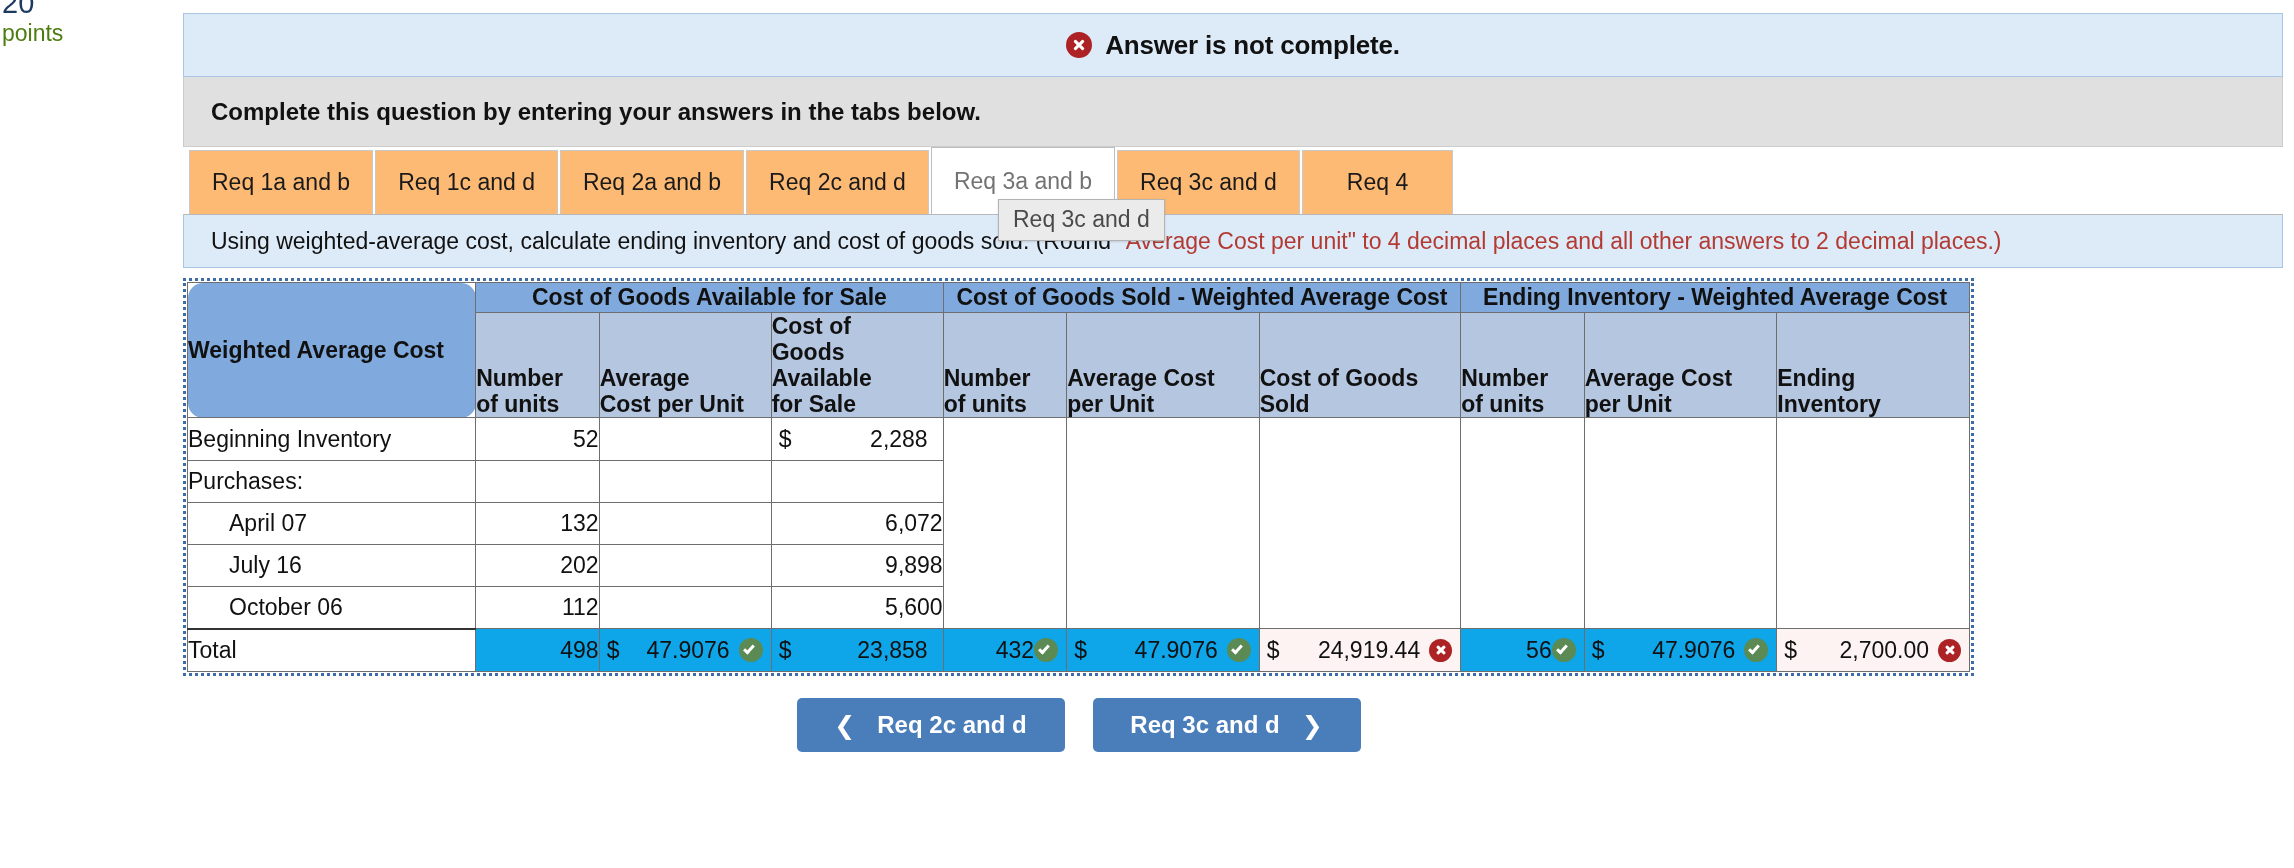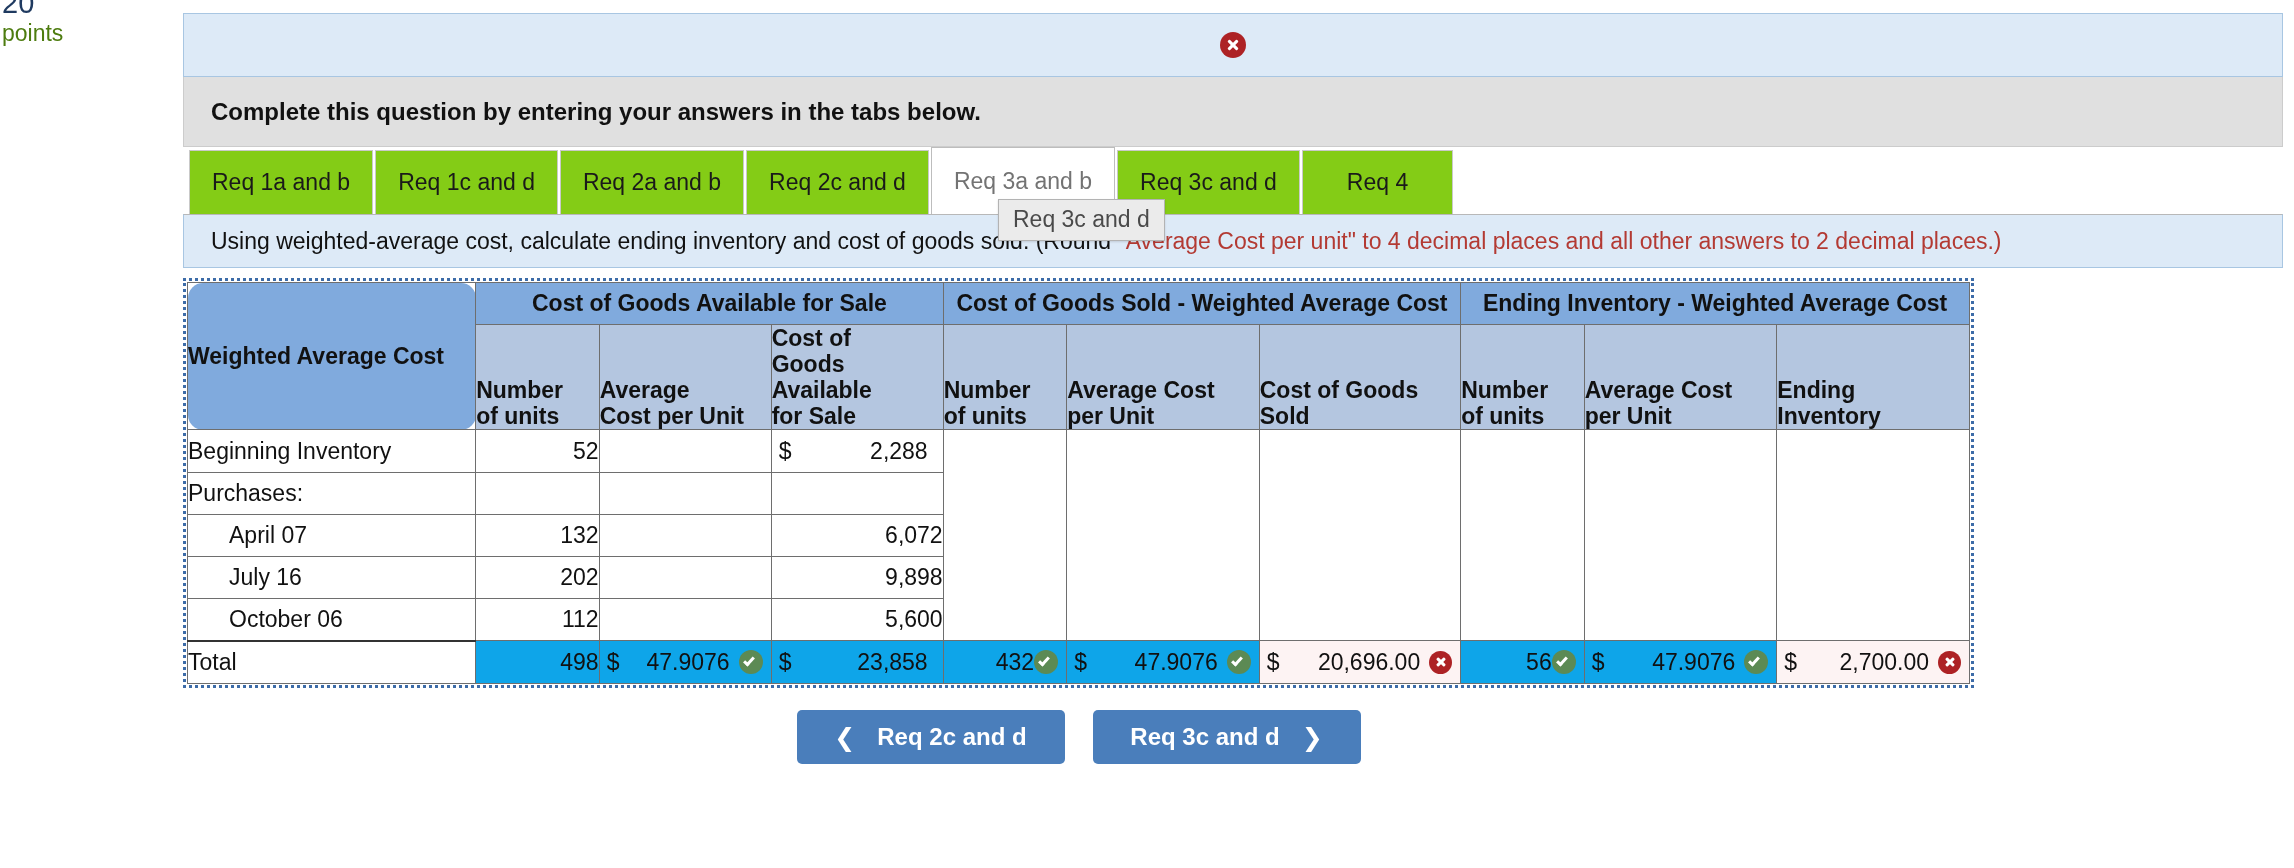--- a/index.html
+++ b/index.html
@@ -136,21 +136,21 @@
     position: relative;
     display: flex;
     align-items: flex-end;
     height: 67px;
     padding-left: 6px;
     background: #ffffff;
   }
   .tab {
     box-sizing: border-box;
     height: 64px;
-    background: #84cc16;
+    background: #fdba74;
     border: 1px solid #c9c9c9;
     border-bottom: none;
     margin-right: 2px;
     display: flex;
     align-items: center;
     justify-content: center;
     font-size: 23px;
     color: #1a1a1a;
     padding: 0 22px;
     white-space: nowrap;
@@ -216,21 +216,21 @@
     border: 1px solid #6e6e6e;
     box-sizing: border-box;
     font-size: 23px;
     color: #111111;
     padding: 0;
   }
   th.grp {
     background: #80aadd;
     font-weight: bold;
     text-align: center;
-    height: 42px;
+    height: 30px;
     font-size: 23px;
     border-bottom: 1px solid #5a83b5;
   }
   th.rowlabel-head {
     background: #80aadd;
     font-weight: bold;
     text-align: left;
     padding-left: 10px;
     vertical-align: middle;
     font-size: 23px;
@@ -326,20 +326,21 @@
 <div id="points-gutter">
   <span id="points-value">20</span>
   <span id="points-label">points</span>
 </div>
 
 <div id="panel">
 
   <div class="alert-bar">
     <div class="alert-inner">
       <span class="icon-circle icon-x"></span>
+      <span class="alert-text">Answer is not complete.</span>
     </div>
   </div>
 
   <div class="instruct-bar">
     <span class="instruct-text">Complete this question by entering your answers in the tabs below.</span>
   </div>
 
   <div id="tabstrip">
     <div class="tab">
         <span>Req 1a and b</span>
@@ -504,21 +505,21 @@
           <td class="total-cell">
             <div class="money-cell">
               <span class="money-sym">$</span>
               <span class="money-val">47.9076</span>
               <span class="icon-circle icon-check mark"></span>
             </div>
           </td>
           <td class="total-cell err">
             <div class="money-cell">
               <span class="money-sym">$</span>
-              <span class="money-val">20,696.00</span>
+              <span class="money-val">24,919.44</span>
               <span class="icon-circle icon-x cell-icon-x mark"></span>
             </div>
           </td>
           <td class="total-cell">
             <div class="plain-cell">
               <span class="num-txt">56</span>
               <span class="icon-circle icon-check mark"></span>
             </div>
           </td>
           <td class="total-cell">

